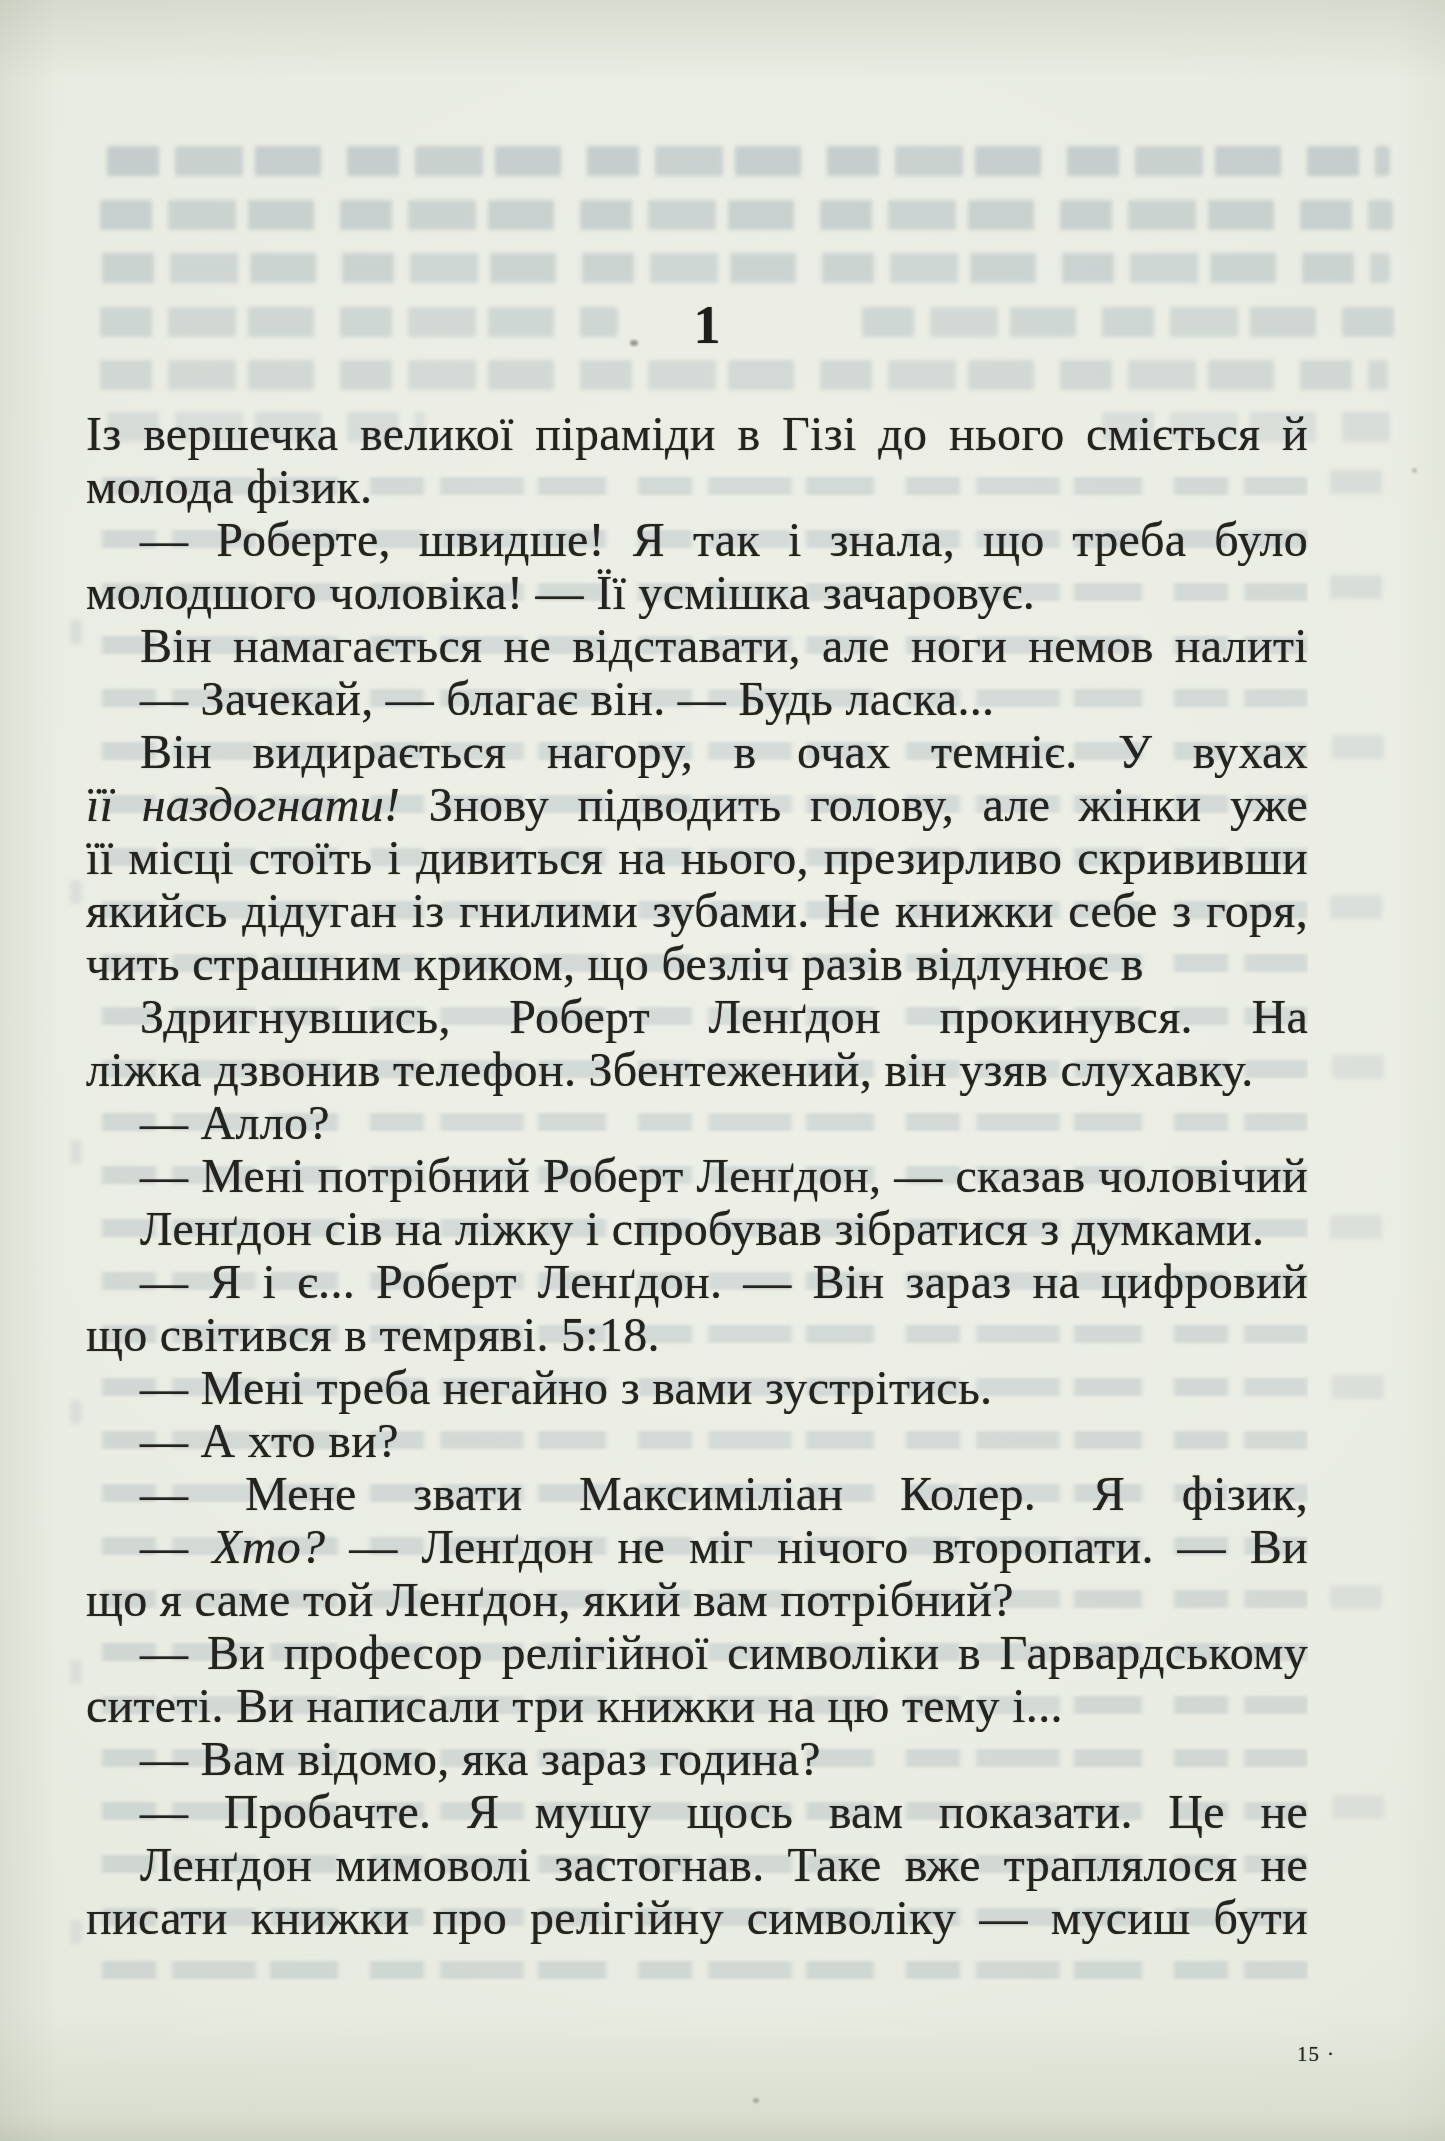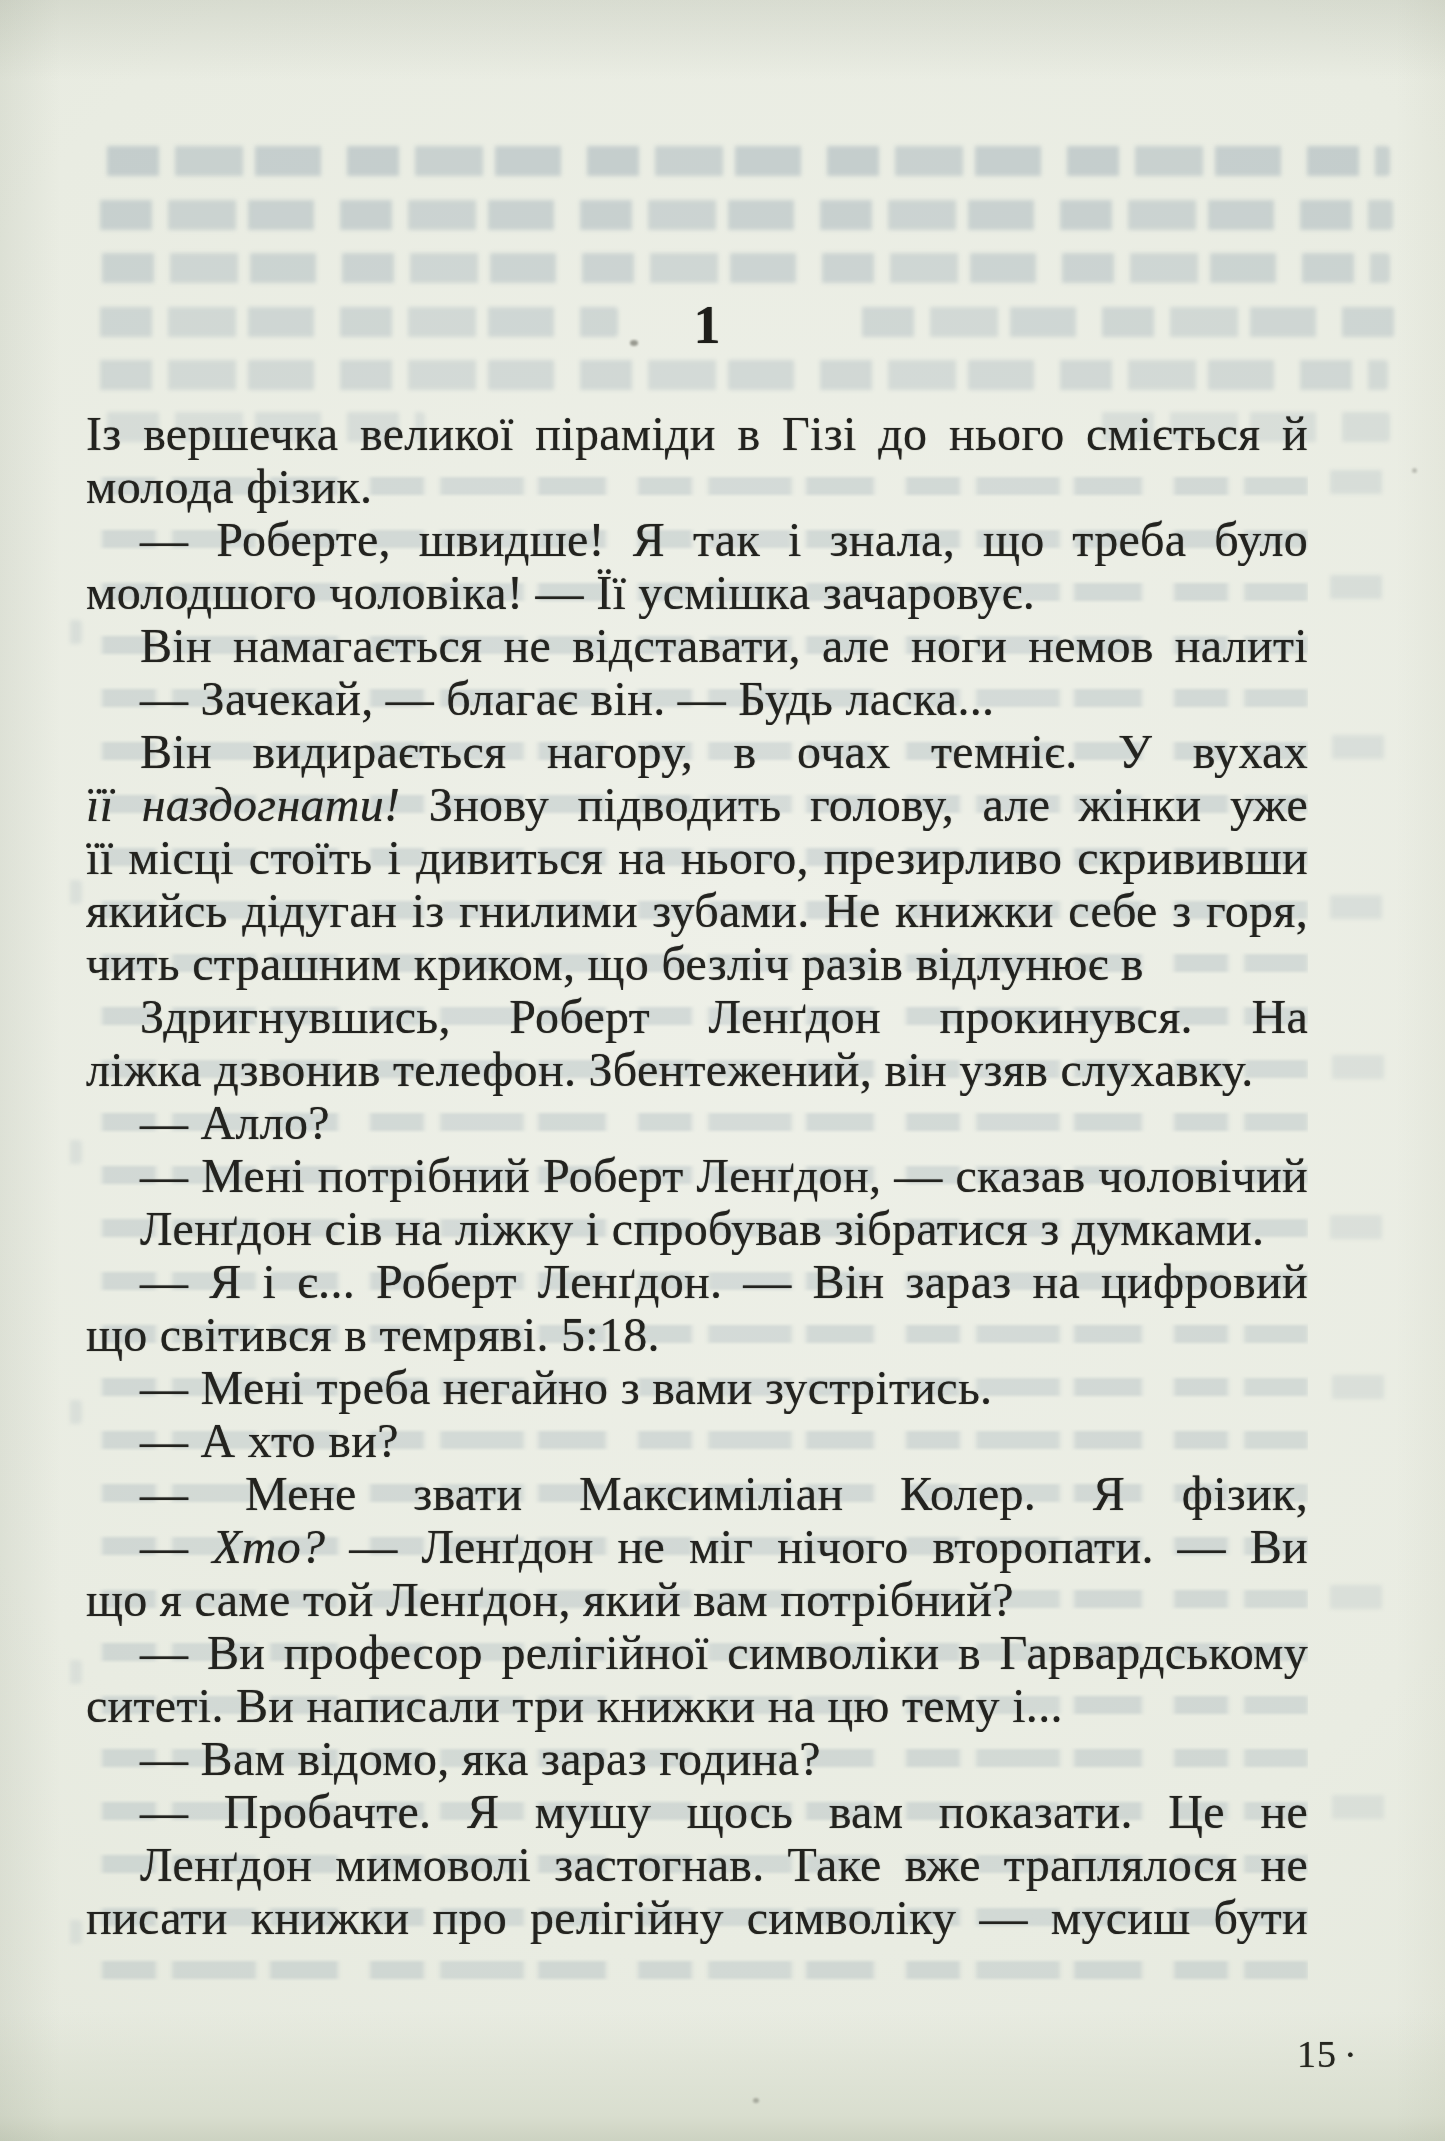--- a/index.html
+++ b/index.html
@@ -34,21 +34,21 @@
     text-shadow:0 0 1.1px rgba(28,28,24,.65);
   }
   .line { height:53px; overflow:hidden; }
   .line.j { text-align:justify; text-align-last:justify; }
   .line.p { text-indent:54px; }
   .i { font-style:italic; }
 
   
   .pagenum {
     position:absolute; left:1297px; top:2036px;
-    font-size:38px; line-height:36px; color:#26261f; letter-spacing:1px;
+    font-size:21px; line-height:36px; color:#26261f; letter-spacing:1px;
     text-shadow:0 0 1px rgba(28,28,24,.6);
   }
   .pagenum .dot { margin-left:7px; }
 
   
   .gh {
     position:absolute; height:30px; border-radius:4px;
     filter:blur(2.2px);
     background:repeating-linear-gradient(90deg,
       rgba(134,154,168,0) 0 12px,  rgba(134,154,168,.62) 12px 64px,

